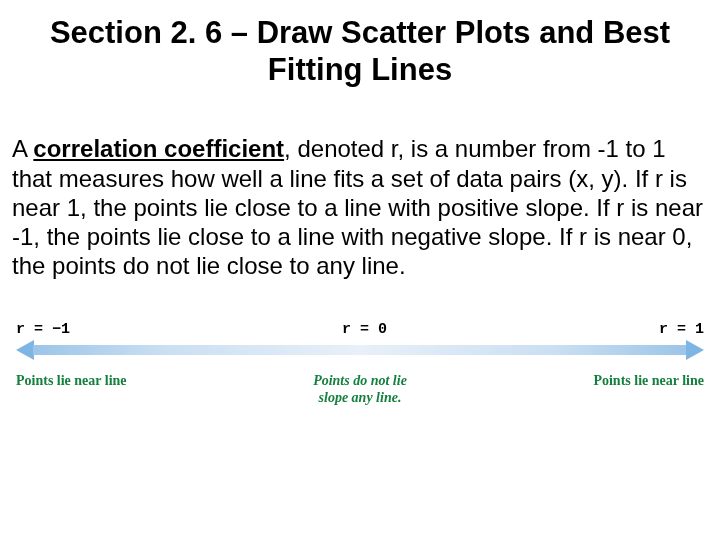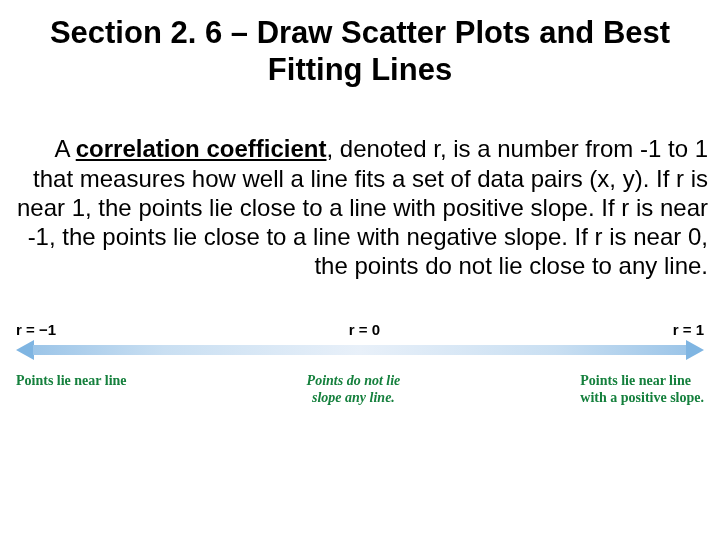--- a/index.html
+++ b/index.html
@@ -12,38 +12,38 @@
       padding: 14px 10px 0 10px;
     }
     .title {
       text-align: center;
       font-size: 31px;
       line-height: 1.2;
       margin-bottom: 46px;
       padding: 0 20px;
     }
     .body-text {
-      text-align: right;
+      text-align: left;
       font-size: 24px;
       line-height: 1.22;
       margin-bottom: 40px;
       padding: 0 2px;
     }
     .underline {
       text-decoration: underline;
       font-weight: bold;
     }
     .diagram-wrap {
       width: 700px;
       margin: 0 auto;
     }
     .labels-top {
       display: flex;
       justify-content: space-between;
-      font-family: Liberation Sans, sans-serif;
+      font-family: Liberation Mono, monospace;
       font-weight: bold;
       font-size: 15px;
       padding: 0 6px;
       margin-bottom: 2px;
     }
     .labels-top .mid { text-align: left; }
     .arrow-row {
       position: relative;
       height: 20px;
       display: flex;
@@ -101,16 +101,15 @@
   <div class="labels-bottom">
     <div class="left">
       <span>Points lie near line</span><br>
     </div>
     <div class="mid">
       <span>Points do not lie</span><br>
       <span>slope any line.</span>
     </div>
     <div class="right">
       <span>Points lie near line</span><br>
-      <span>with a positive slope.</span>
     </div>
   </div>
 </div>
 
 </body></html>

